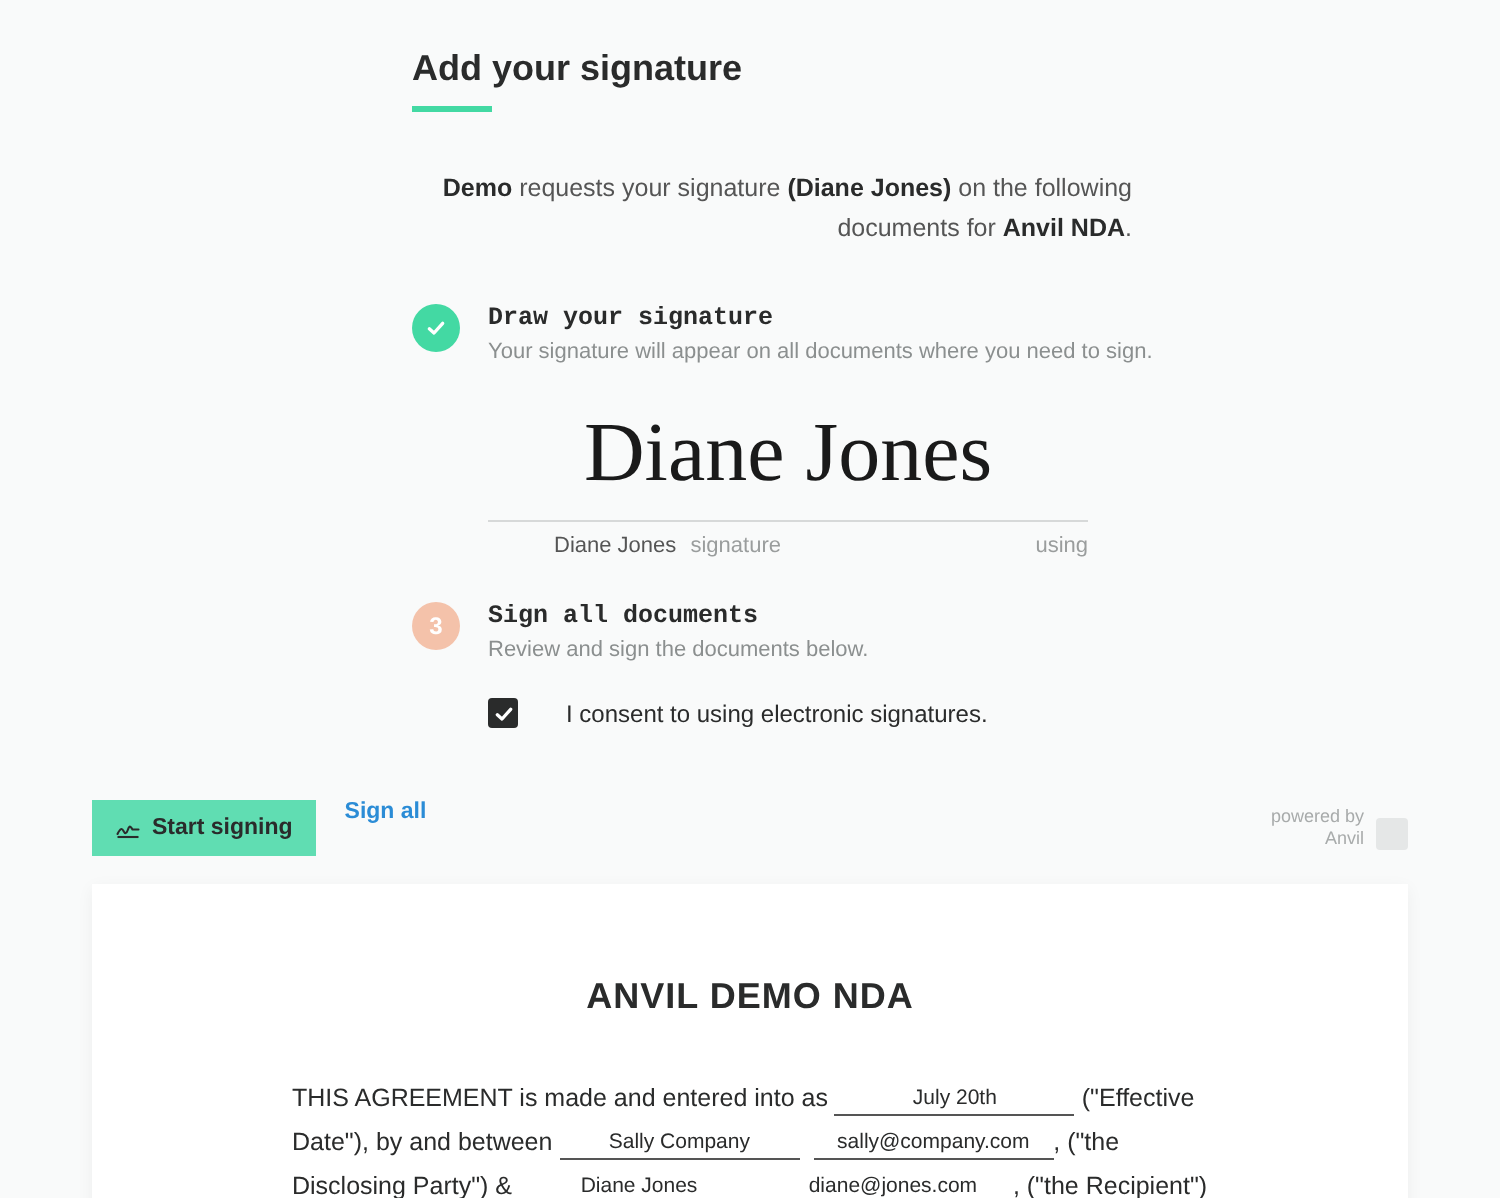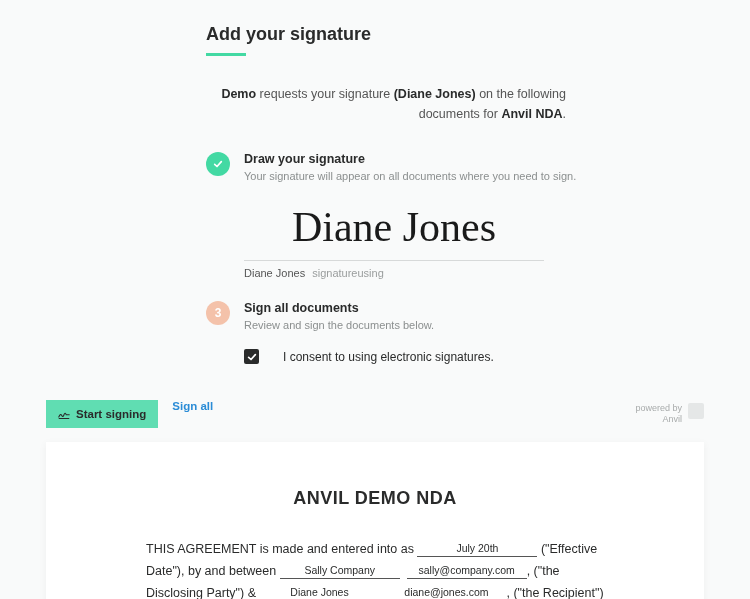--- a/index.html
+++ b/index.html
@@ -55,20 +55,21 @@
     margin-right: 14px;
   }
   .badge-done { background: #43d9a3; }
   .badge-num { background: #f4c2aa; }
   .step-body { flex: 1; max-width: 340px; }
   .step-title {
     font-size: 12.5px;
     font-weight: 700;
     color: #2a2b2b;
     margin-bottom: 2px;
+    font-family: Liberation Mono, monospace;
   }
   .step-sub {
     font-size: 11px;
     color: #8b8f8f;
     line-height: 1.5;
   }
   .sig-area {
     margin-left: 38px;
     max-width: 300px;
     margin-top: 6px;
@@ -83,21 +84,23 @@
     margin-bottom: 6px;
   }
   .cursive {
     font-family: "Brush Script MT", "Segoe Script", cursive;
     font-size: 42px;
     color: #1a1a1a;
     line-height: 1;
   }
   .sig-footer {
     display: flex;
+    justify-content: space-between;
     font-size: 11px;
+    margin-left: 33px;
   }
   .sig-footer .name { color: #555; }
   .sig-footer .label { color: #9a9d9d; margin-left: 4px; }
   .undo { color: #9a9d9d; cursor: pointer; }
   .consent {
     margin-left: 38px;
     margin-top: 16px;
     display: flex;
     align-items: center;
     font-size: 12px;
@@ -144,21 +147,21 @@
     font-size: 11.5px;
     font-weight: 600;
     cursor: pointer;
   }
   .powered {
     text-align: right;
     font-size: 9px;
     color: #a8abab;
     line-height: 1.2;
     display: flex;
-    align-items: flex-start;
+    align-items: flex-end;
     gap: 6px;
   }
   .powered .logo {
     width: 16px;
     height: 16px;
     background: #e5e7e7;
     border-radius: 2px;
   }
   .document {
     background: #fff;

